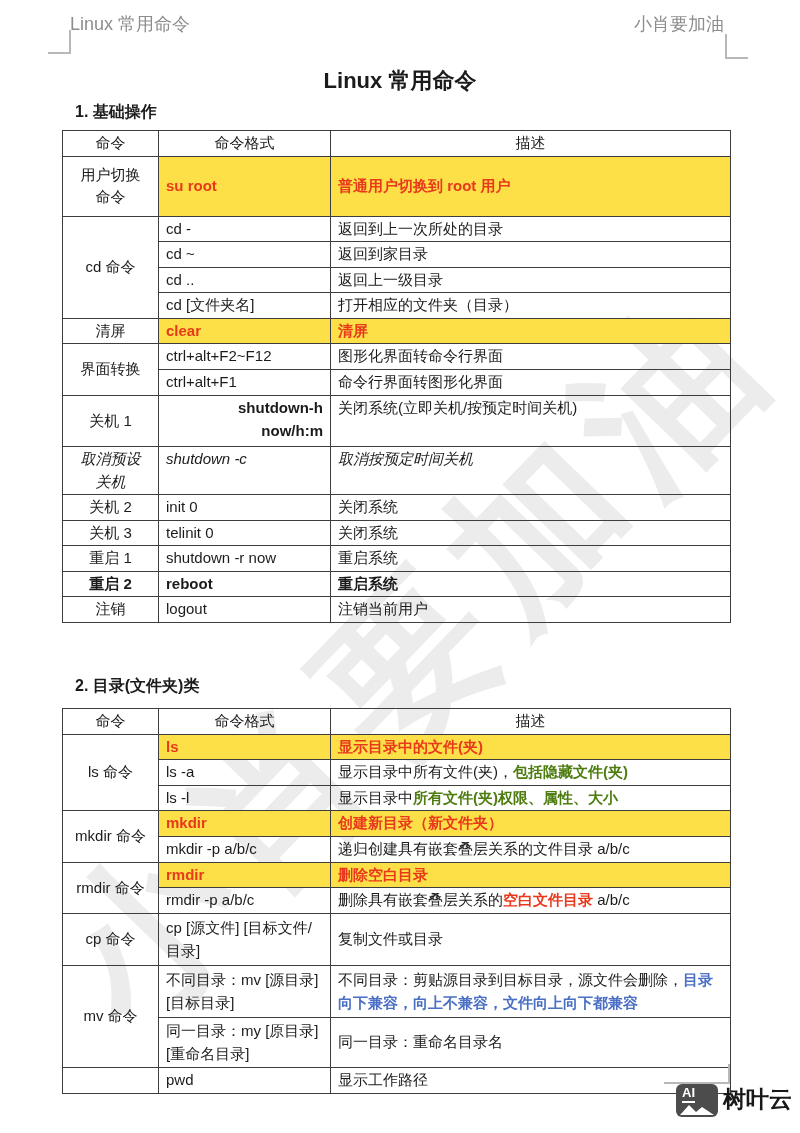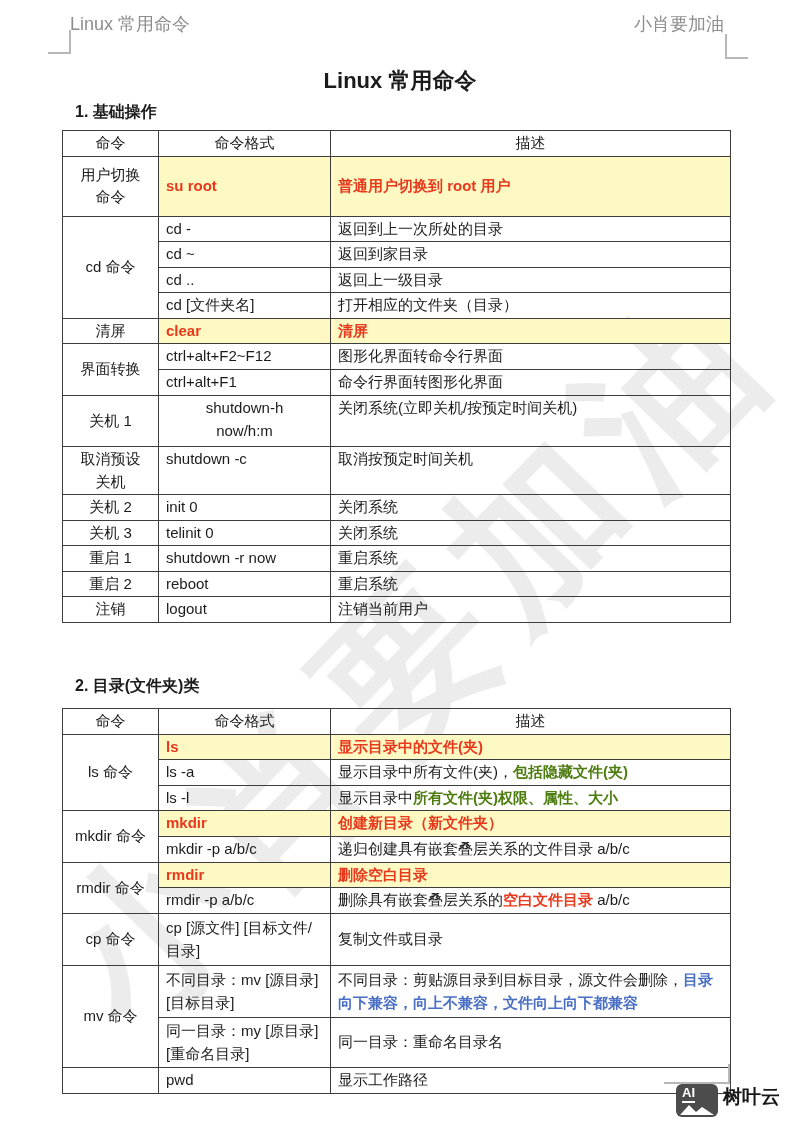--- a/index.html
+++ b/index.html
@@ -37,31 +37,31 @@
   #table1{top:130px;} #table2{top:708px;}
   col.c1{width:96px;} col.c2{width:172px;} col.c3{width:400px;}
   .cmd-table th,.cmd-table td{
     border:1px solid #3d3d3d;font-size:15px;line-height:1.5;
     padding:1px 7px;overflow:hidden;
   }
   .cmd-table th{font-weight:400;text-align:center;padding:1px 2px;}
   td.cmd{text-align:center;white-space:pre-line;padding:1px 2px;vertical-align:middle;}
   td.fmt,td.desc{text-align:left;vertical-align:middle;}
   tr.va-top td.fmt,tr.va-top td.desc{vertical-align:top;}
-  td.hl{background:#fef9c3;}
+  td.hl{background:#fde047;}
   .red{color:#e8391c;font-weight:700;}
   .orange{color:#4d7c0f;font-weight:700;}
   .blue{color:#4a6fc4;font-weight:700;}
-  .jline{display:flex;justify-content:center;}
+  .jline{display:flex;justify-content:flex-end;font-weight:bold;}
   
   .logo{position:absolute;left:676px;top:1084px;display:flex;align-items:flex-start;gap:5px;z-index:2;}
   .logo-icon{width:42px;height:33px;background:#4c4c4c;border-radius:6px;position:relative;overflow:hidden;flex:0 0 auto;}
   .logo-icon .ai{position:absolute;left:6px;top:2px;color:#fff;font-weight:700;font-size:13px;border-bottom:2px solid #fff;line-height:1.15;}
   .logo-icon svg{position:absolute;bottom:2px;left:4px;}
-  .brand{font-size:19px;font-weight:600;color:#181818;}
+  .brand{font-size:23px;font-weight:600;color:#181818;}
 </style>
 </head>
 <body>
 
 <div class="watermark">小肖要加油</div>
 
 <div class="hdr-left">Linux 常用命令</div>
 <div class="hdr-right">小肖要加油</div>
 <div class="mark mark-tl"></div>
 <div class="mark mark-tr"></div>
@@ -126,42 +126,42 @@
           <div class="jline">
             <span>shutdown</span>
             <span>-h</span>
           </div>
           <div class="jline">
             <span>now/h:m</span>
           </div>
         </td>
         <td class="desc"><span>关闭系统(立即关机/按预定时间关机)</span></td>
       </tr>
-      <tr class="va-top" style="height: 47px;">
+      <tr class="va-top" style="height: 47px; font-style: italic;">
         <td class="cmd" rowspan="1">取消预设
 关机</td>
         <td class="fmt"><span>shutdown -c</span></td>
         <td class="desc"><span>取消按预定时间关机</span></td>
       </tr>
       <tr style="height: 25px;">
         <td class="cmd" rowspan="1">关机 2</td>
         <td class="fmt"><span>init 0</span></td>
         <td class="desc"><span>关闭系统</span></td>
       </tr>
       <tr style="height: 25px;">
         <td class="cmd" rowspan="1">关机 3</td>
         <td class="fmt"><span>telinit 0</span></td>
         <td class="desc"><span>关闭系统</span></td>
       </tr>
       <tr style="height: 25px;">
         <td class="cmd" rowspan="1">重启 1</td>
         <td class="fmt"><span>shutdown -r now</span></td>
         <td class="desc"><span>重启系统</span></td>
       </tr>
-      <tr style="height: 25px;">
+      <tr style="height: 25px; font-weight: bold;">
         <td class="cmd" rowspan="1">重启 2</td>
         <td class="fmt"><span>reboot</span></td>
         <td class="desc"><span>重启系统</span></td>
       </tr>
       <tr style="height: 25px; padding-left: 24px;">
         <td class="cmd" rowspan="1">注销</td>
         <td class="fmt"><span>logout</span></td>
         <td class="desc"><span>注销当前用户</span></td>
       </tr>
     </tbody>

